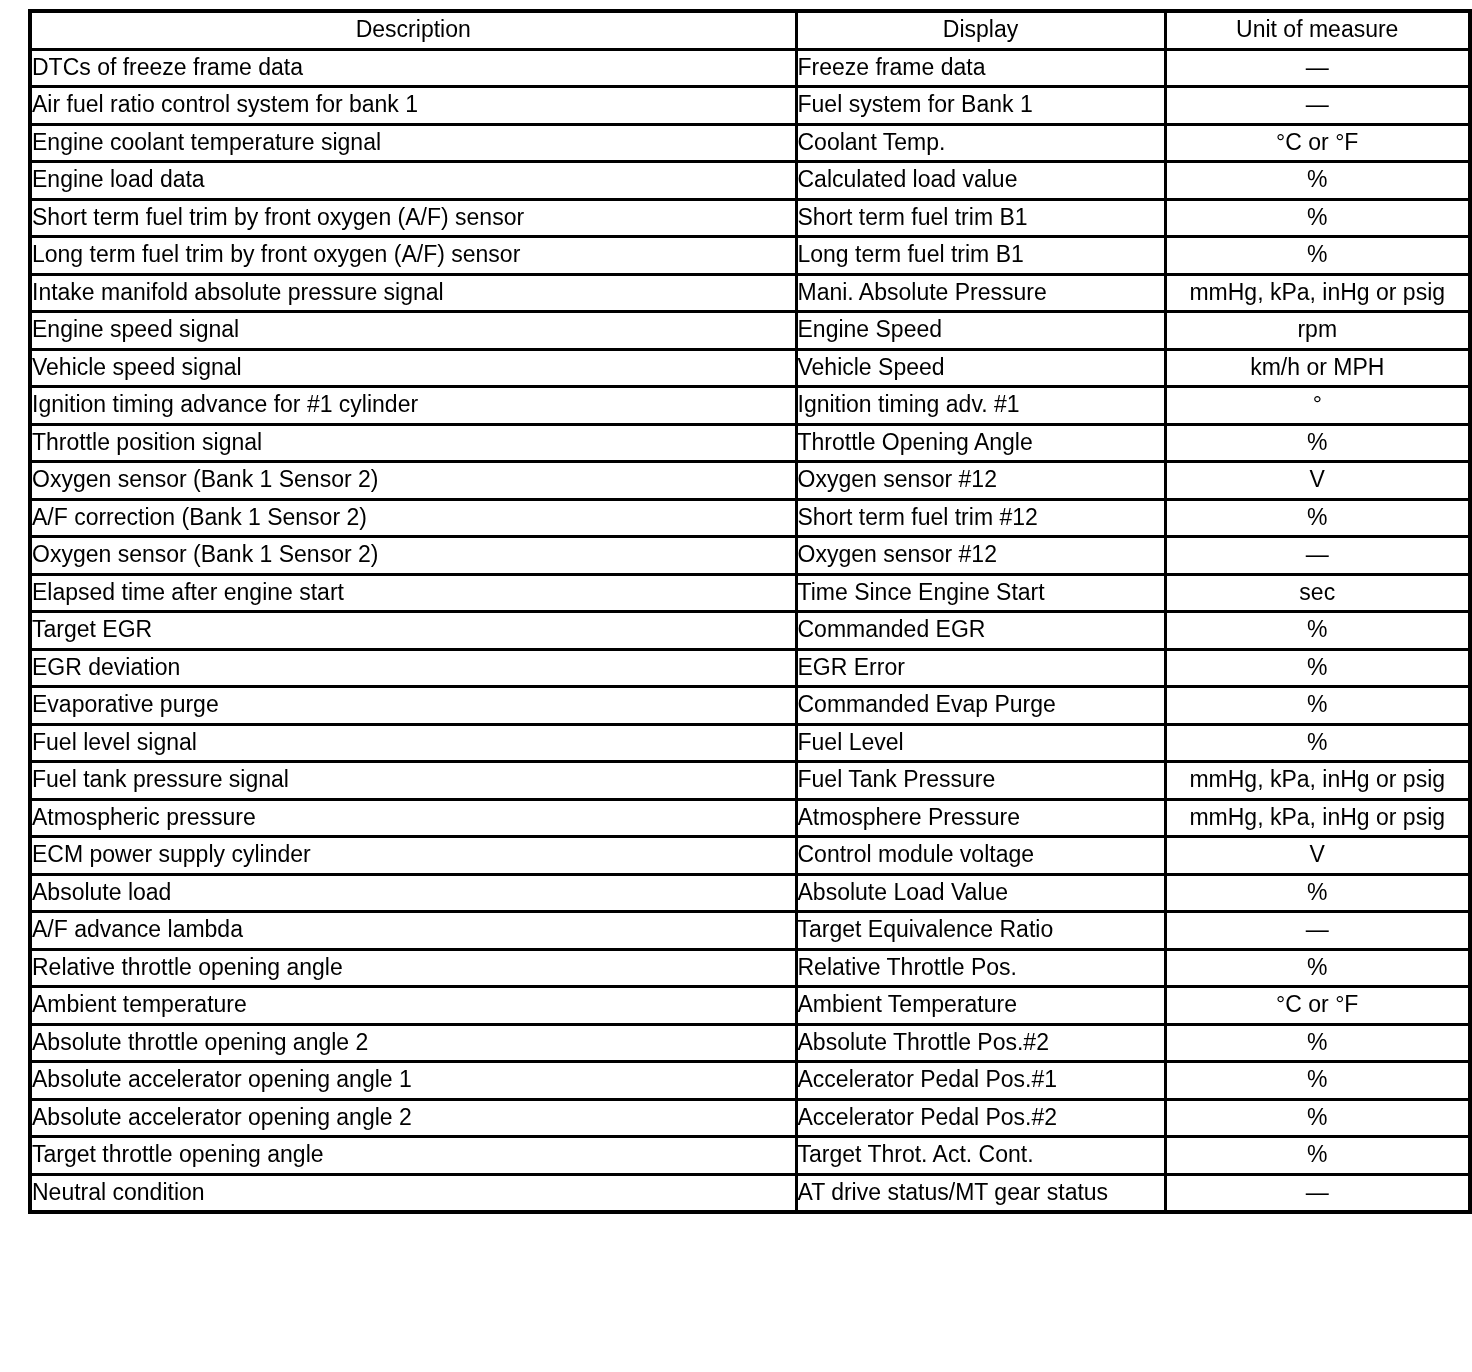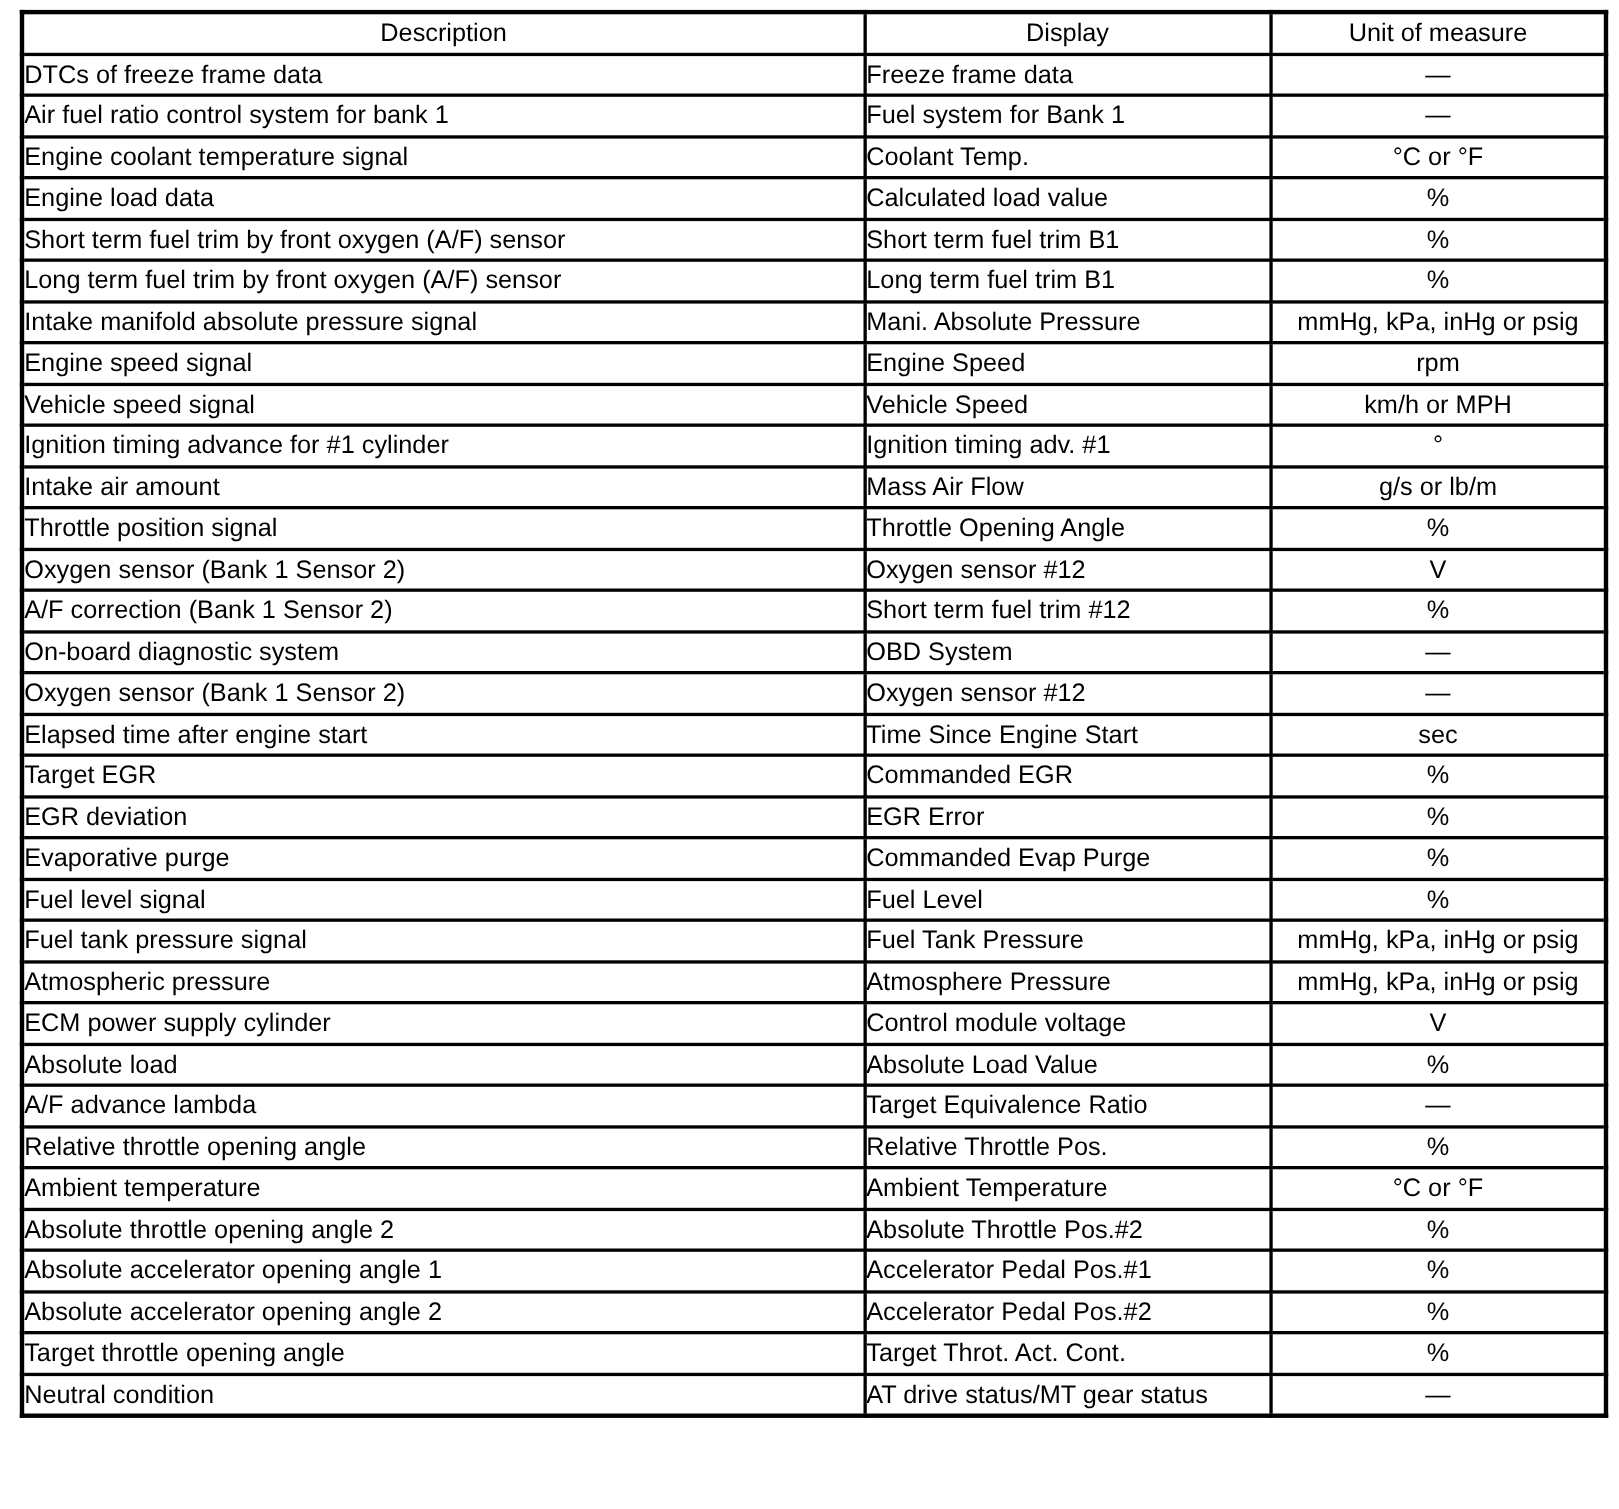--- a/index.html
+++ b/index.html
@@ -12,21 +12,21 @@
     color: #000000;
   }
   .sheet {
     position: relative;
     width: 1472px;
     height: 1372px;
     background: #ffffff;
   }
   table.data-table {
     position: absolute;
-    left: 18px;
+    left: 28px;
     top: 9px;
     width: 1440px;
     border-collapse: collapse;
     table-layout: fixed;
     border: 4px solid #000000;
   }
   table.data-table th,
   table.data-table td {
     border: 3px solid #000000;
     font-size: 23px;
@@ -113,43 +113,33 @@
           <td class="cell-left">Vehicle speed signal</td>
           <td class="cell-left">Vehicle Speed</td>
           <td class="cell-center">km/h or MPH</td>
         </tr>
         <tr>
           <td class="cell-left">Ignition timing advance for #1 cylinder</td>
           <td class="cell-left">Ignition timing adv. #1</td>
           <td class="cell-center">°</td>
         </tr>
         <tr>
-          <td class="cell-left">Intake air amount</td>
-          <td class="cell-left">Mass Air Flow</td>
-          <td class="cell-center">g/s or lb/m</td>
-        </tr>
-        <tr>
           <td class="cell-left">Throttle position signal</td>
           <td class="cell-left">Throttle Opening Angle</td>
           <td class="cell-center">%</td>
         </tr>
         <tr>
           <td class="cell-left">Oxygen sensor (Bank 1 Sensor 2)</td>
           <td class="cell-left">Oxygen sensor #12</td>
           <td class="cell-center">V</td>
         </tr>
         <tr>
           <td class="cell-left">A/F correction (Bank 1 Sensor 2)</td>
           <td class="cell-left">Short term fuel trim #12</td>
           <td class="cell-center">%</td>
-        </tr>
-        <tr>
-          <td class="cell-left">On-board diagnostic system</td>
-          <td class="cell-left">OBD System</td>
-          <td class="cell-center">—</td>
         </tr>
         <tr>
           <td class="cell-left">Oxygen sensor (Bank 1 Sensor 2)</td>
           <td class="cell-left">Oxygen sensor #12</td>
           <td class="cell-center">—</td>
         </tr>
         <tr>
           <td class="cell-left">Elapsed time after engine start</td>
           <td class="cell-left">Time Since Engine Start</td>
           <td class="cell-center">sec</td>

